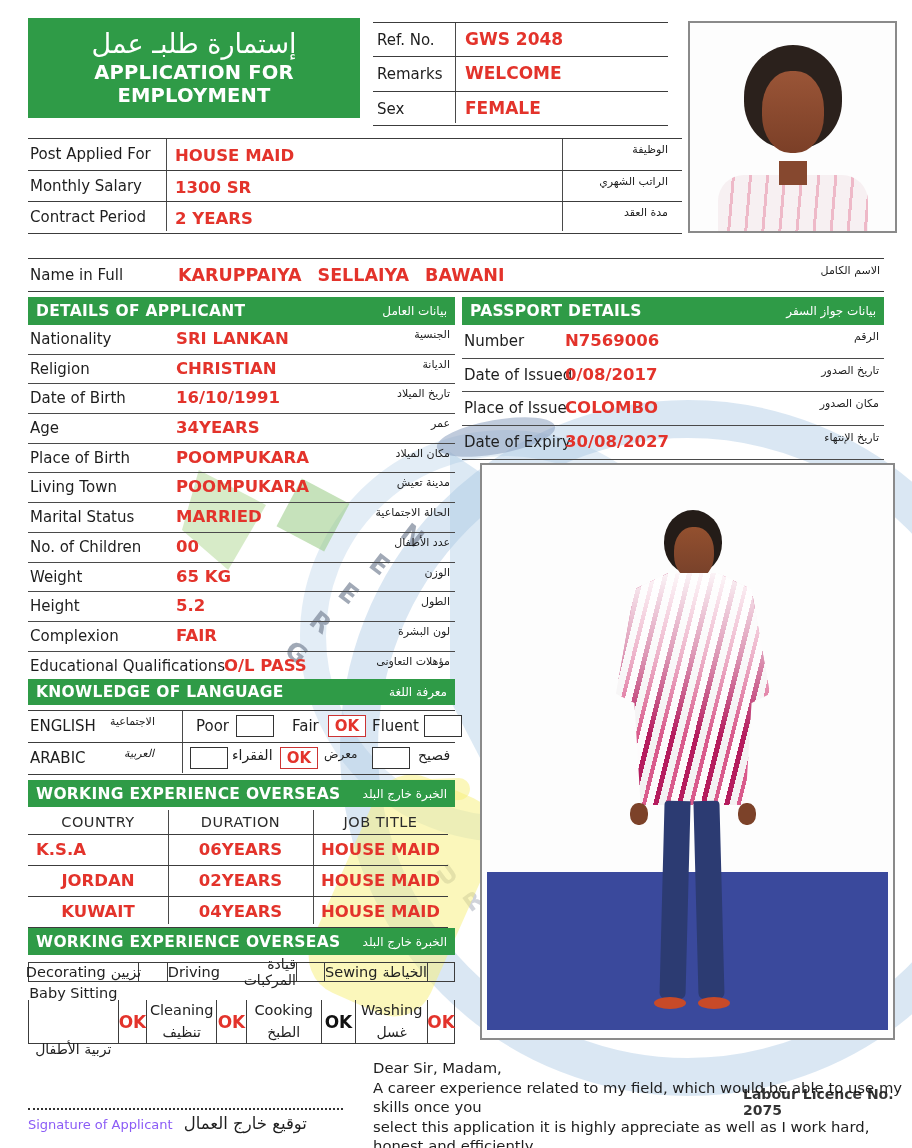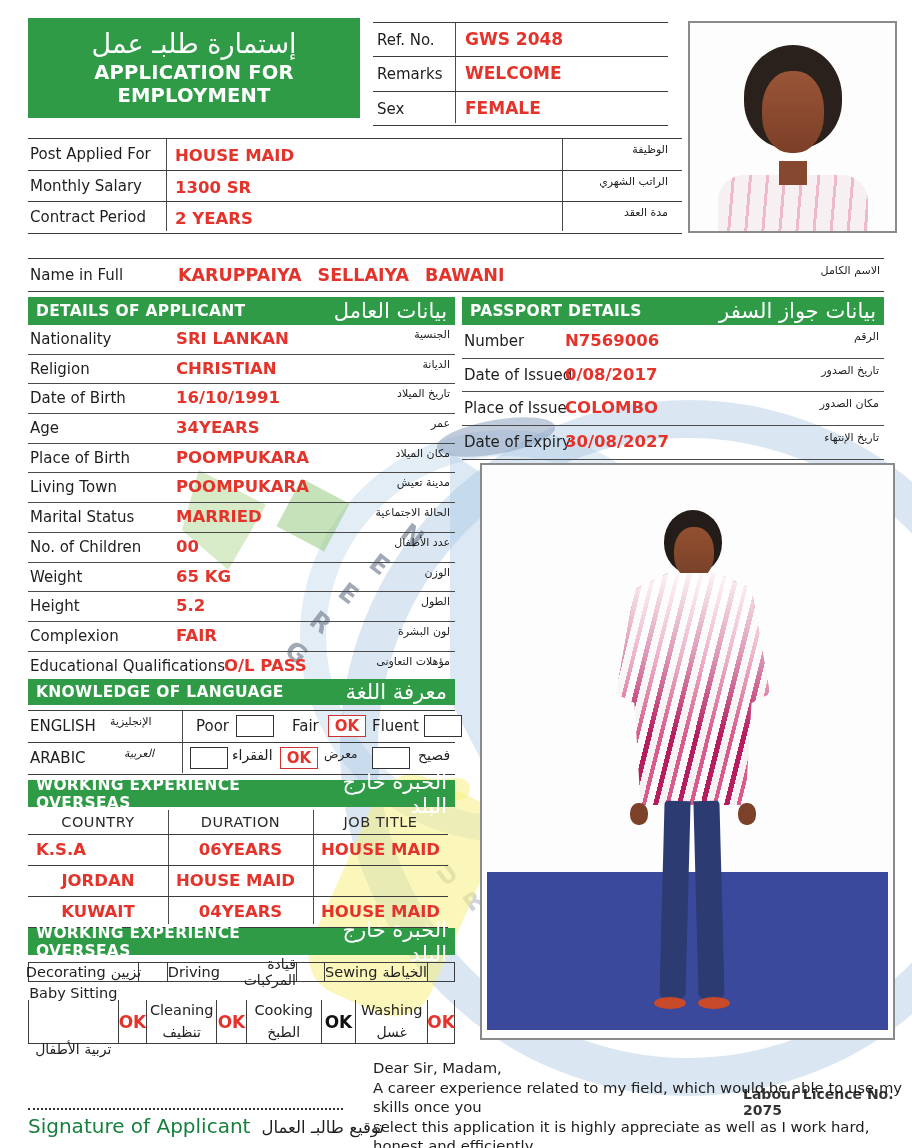--- a/index.html
+++ b/index.html
@@ -17,21 +17,21 @@
   .gsq{left:286px;top:488px;width:54px;height:54px;background:rgba(152,202,132,0.55);transform:rotate(28deg);}
   .gleaf{left:182px;top:470px;width:84px;height:100px;background:rgba(176,216,146,0.5);
          clip-path:polygon(20% 0,100% 35%,55% 100%,0 60%);}
   .wm-letter{position:absolute;font-size:25px;font-weight:bold;color:rgba(130,140,158,0.75);transform:rotate(38deg);}
   .wm-letter2{position:absolute;font-size:23px;font-weight:bold;color:rgba(150,158,172,0.45);transform:rotate(-36deg);}
   .yellow{background:rgba(247,240,120,0.5);border-radius:40px;}
   
   .gbar{background:#2f9b47;color:#fff;display:flex;align-items:center;justify-content:space-between;
         padding:0 8px;box-sizing:border-box;}
   .gbar .en{font-size:15.5px;font-weight:bold;letter-spacing:.3px;}
-  .gbar .ar{font-size:21px;direction:rtl;}
+  .gbar .ar{font-size:12px;direction:rtl;}
   
   .lbl{font-size:15px;color:#1e1e1e;}
   .val{font-size:16.5px;font-weight:bold;color:#e3332b;}
   .albl{font-size:11px;direction:rtl;color:#1e1e1e;}
   .vline{position:absolute;background:#4a4a4a;width:1.4px;}
   
   .ghead{left:28px;top:18px;width:332px;height:100px;background:#2f9b47;color:#fff;text-align:center;
          display:flex;flex-direction:column;justify-content:center;gap:2px;}
   .ghead .ar{font-size:27px;direction:rtl;line-height:30px;}
   .ghead .en{font-size:19.5px;font-weight:bold;letter-spacing:.2px;}
@@ -217,21 +217,21 @@
   </div>
 
   <div class="abs gbar" style="left:28px;top:679px;width:427px;height:26px;">
     <span class="en">KNOWLEDGE OF LANGUAGE</span>
     <span class="ar">معرفة اللغة</span>
   </div>
   <div class="abs" style="left:28px;top:710px;width:427px;border-top:1.4px solid #3c3c3c;">
     <div class="vline" style="left:154px;top:0;height:62px;"></div>
     <div class="langrow">
       <span class="lbl" style="position:absolute;left:2px;top:6px;">ENGLISH</span>
-      <span class="albl" style="position:absolute;left:82px;top:4px;">الإنجليزية</span>
+      <span class="albl" style="position:absolute;left:82px;top:4px;">الاجتماعية</span>
       <span class="lbl" style="position:absolute;left:168px;top:6px;">Poor</span>
       <span class="cbox" style="position:absolute;left:208px;top:4px;"></span>
       <span class="lbl" style="position:absolute;left:264px;top:6px;">Fair</span>
       <span class="cbox" style="position:absolute;left:300px;top:4px;border-color:#c33;">OK</span>
       <span class="lbl" style="position:absolute;left:344px;top:6px;">Fluent</span>
       <span class="cbox" style="position:absolute;left:396px;top:4px;"></span>
     </div>
     <div class="langrow">
       <span class="lbl" style="position:absolute;left:2px;top:6px;">ARABIC</span>
       <span class="albl" style="position:absolute;left:96px;top:4px;font-style:italic;">العربية</span>
@@ -256,20 +256,21 @@
       <span class="exphead" style="width:145px;padding-top:4px;">DURATION</span>
       <span class="exphead" style="width:135px;padding-top:4px;">JOB TITLE</span>
     </div>
     <div style="position:relative;height:30px;border-bottom:1.4px solid #3c3c3c;display:flex;">
       <span class="expval" style="width:140px;padding-top:5px;text-align:left;padding-left:8px;box-sizing:border-box;">K.S.A</span>
       <span class="expval" style="width:145px;padding-top:5px;">06YEARS</span>
       <span class="expval" style="width:135px;padding-top:5px;">HOUSE MAID</span>
     </div>
     <div style="position:relative;height:30px;border-bottom:1.4px solid #3c3c3c;display:flex;">
       <span class="expval" style="width:140px;padding-top:5px;">JORDAN</span>
+      <span class="expval" style="width:145px;padding-top:5px;">02YEARS</span>
       <span class="expval" style="width:135px;padding-top:5px;">HOUSE MAID</span>
     </div>
     <div style="position:relative;height:30px;border-bottom:1.4px solid #3c3c3c;display:flex;">
       <span class="expval" style="width:140px;padding-top:5px;">KUWAIT</span>
       <span class="expval" style="width:145px;padding-top:5px;">04YEARS</span>
       <span class="expval" style="width:135px;padding-top:5px;">HOUSE MAID</span>
     </div>
   </div>
 
   <div class="abs gbar" style="left:28px;top:928px;width:427px;height:27px;">
@@ -368,22 +369,22 @@
     <div class="abs" style="left:148px;top:338px;width:18px;height:22px;background:#7c4229;border-radius:45%;"></div>
     <div class="abs" style="left:256px;top:338px;width:18px;height:22px;background:#7c4229;border-radius:45%;"></div>
     <div class="abs" style="left:180px;top:336px;width:26px;height:198px;background:#2c3b72;border-radius:4px 0 6px 6px;transform:rotate(1.5deg);"></div>
     <div class="abs" style="left:214px;top:336px;width:26px;height:198px;background:#2c3b72;border-radius:0 4px 6px 6px;transform:rotate(-1.5deg);"></div>
     <div class="abs" style="left:172px;top:532px;width:32px;height:12px;background:#c84a28;border-radius:50%;"></div>
     <div class="abs" style="left:216px;top:532px;width:32px;height:12px;background:#c84a28;border-radius:50%;"></div>
   </div>
 
   <div class="abs dots" style="left:28px;top:1090px;width:315px;height:18px;"></div>
   <div class="abs" style="left:28px;top:1114px;">
-    <span style="font-size:20px;color:#15803d;">Signature of Applicant</span>
-    <span class="albl" style="font-size:16.5px;margin-left:6px;">توقيع طالبـ العمال</span>
+    <span style="font-size:13px;color:#8b5cf6;">Signature of Applicant</span>
+    <span class="albl" style="font-size:16.5px;margin-left:6px;">توقيع خارج العمال</span>
   </div>
 
   <div class="abs letter" style="left:373px;top:1058px;width:540px;">
     <div>Dear Sir, Madam,</div>
     <div>A career experience related to my field, which would be able to use my skills once you</div>
     <div>select this application it is highly appreciate as well as I work hard, honest and efficiently</div>
 
   </div>
   <div class="abs" style="left:743px;top:1086px;font-size:14px;font-weight:bold;color:#111;opacity:.85;">Labour Licence No. 2075</div>
 

